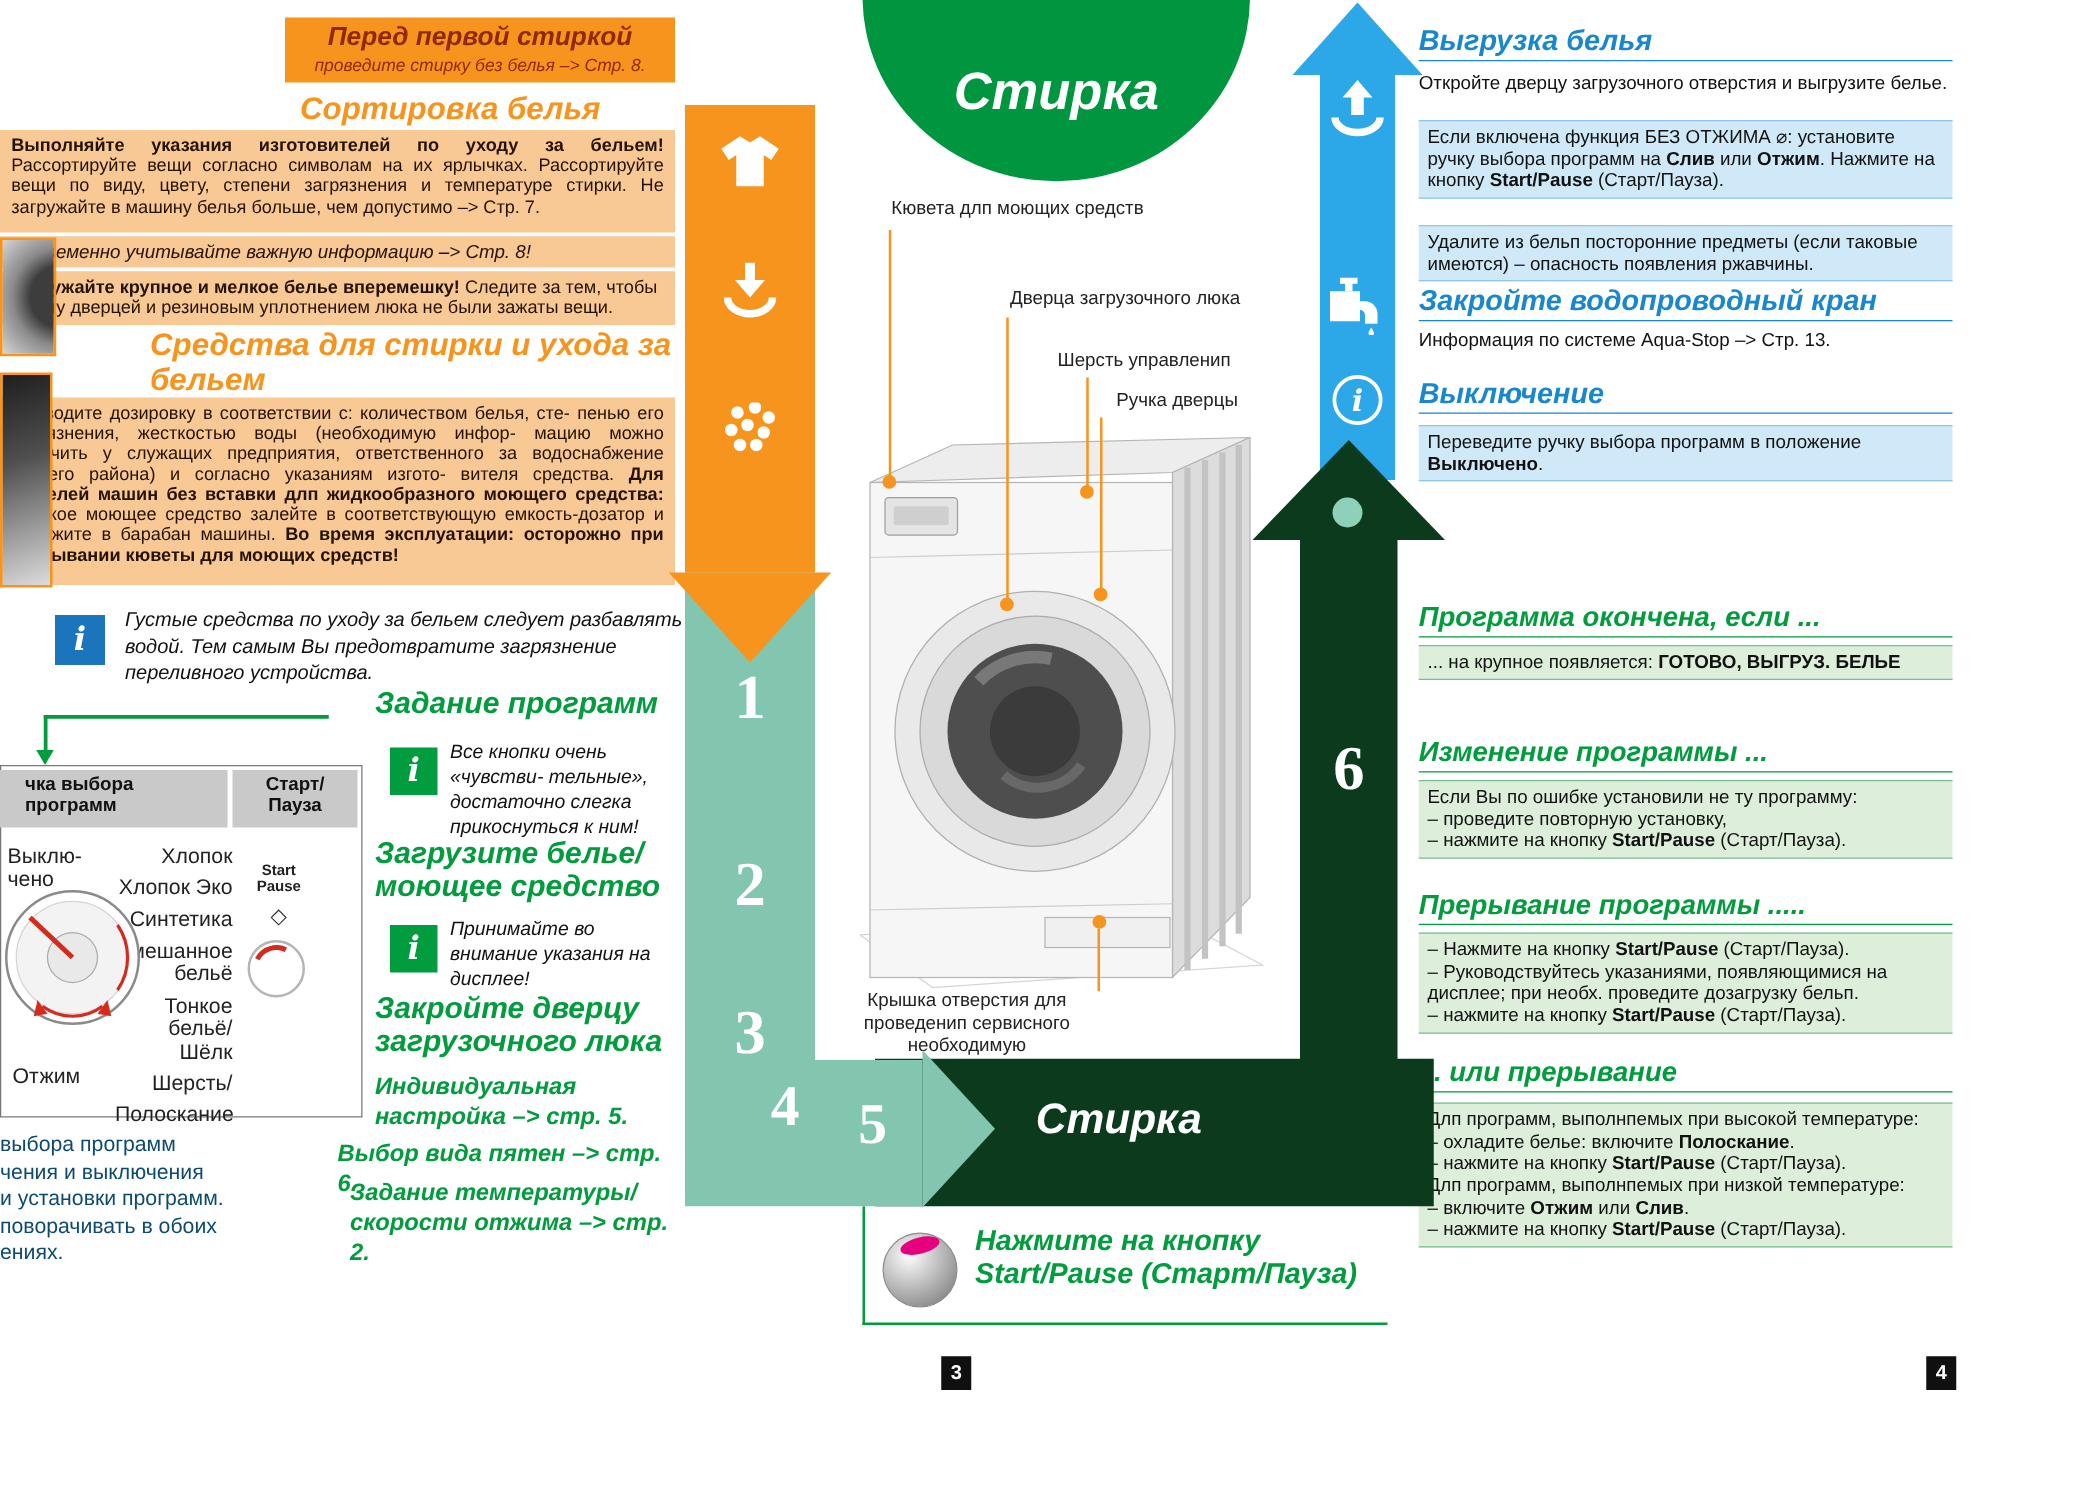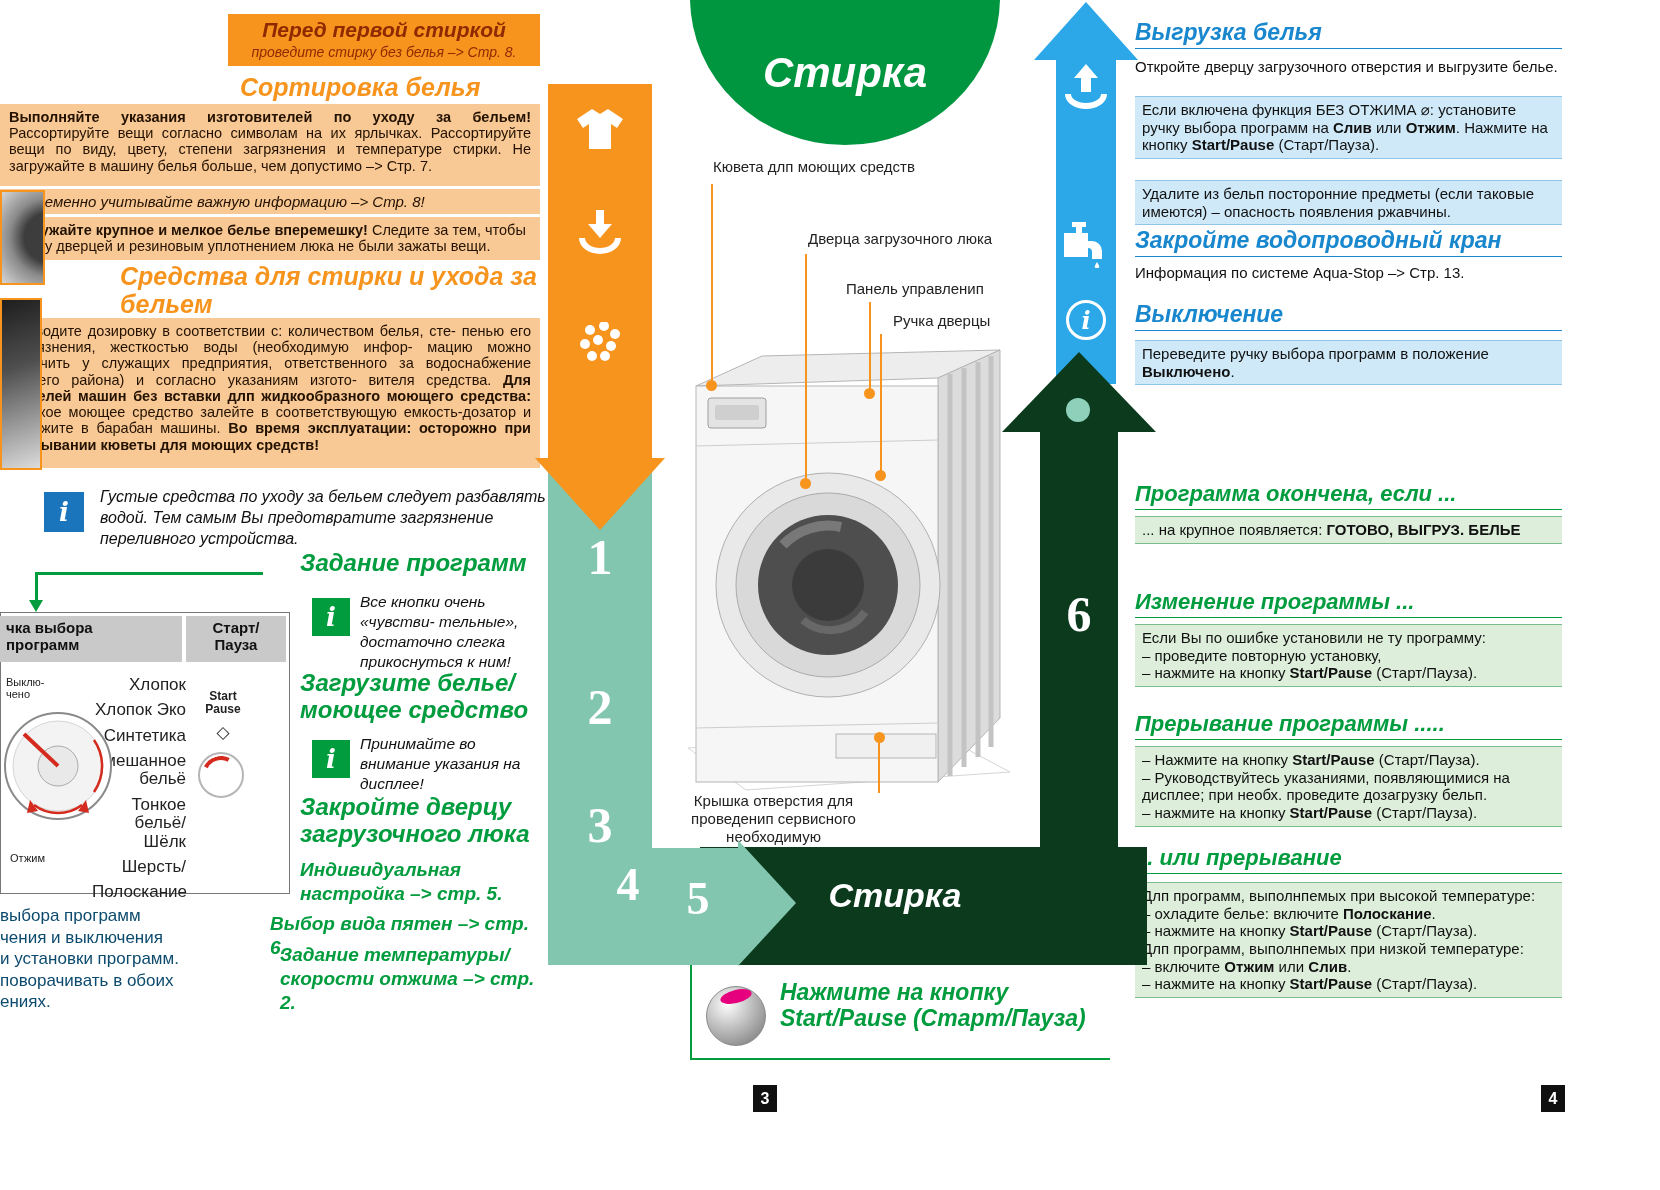--- a/index.html
+++ b/index.html
@@ -16,24 +16,24 @@
   .o-title-block .t1{font-size:21px;font-weight:bold;font-style:italic}
   .o-title-block .t2{font-size:14px;font-style:italic;margin-top:2px}
   .orange-h{color:#F7941D;font-size:25px;font-weight:bold;font-style:italic;line-height:1.1}
   .orange-p{background:#F8C895;font-size:14.5px;line-height:1.12;padding:5px 9px;color:#241200}
   .note-text{font-style:italic;font-size:16px;line-height:1.3;color:#111}
   .info-sq{display:flex;align-items:center;justify-content:center;color:#fff;font-family:"DejaVu Serif",serif;font-weight:bold;font-style:italic;font-size:26px}
   .green-h{color:#009C3D;font-size:24px;font-weight:bold;font-style:italic;line-height:1.12}
   .green-link{color:#009C3D;font-size:19px;font-weight:bold;font-style:italic;line-height:1.25}
   
   .panel-box{background:#fff;border:1px solid #777}
-  .panel-hdr{background:#C9C9C9;color:#111;font-size:15px;font-weight:bold;line-height:1.15;padding:3px 6px}
+  .panel-hdr{background:#C9C9C9;color:#111;font-size:15px;font-weight:bold;line-height:1.15;padding:3px 20px}
   .prog-list{width:94px;text-align:right;font-size:17px;line-height:1.08;color:#222}
   .prog-list div{margin-bottom:7px}
-  .small-lbl{font-size:11px;line-height:1.1;color:#222}
+  .small-lbl{font-size:17px;line-height:1.1;color:#222}
   .start-btn{width:46px;height:46px;border-radius:50%;border:2px solid #B5B5B5;background:#fff;position:absolute}
   .start-btn .arc{position:absolute;left:2px;top:2px;width:38px;height:38px;border-radius:50%;border:4px solid transparent;border-top-color:#D42B1E;transform:rotate(-18deg)}
   .knob-note div{font-size:17px;line-height:1.27;color:#0c4a6e}
   
   .shape{position:absolute}
   .step{position:absolute;color:#fff;font-weight:bold;font-family:"Liberation Serif",serif;text-align:center}
   
   .mlabel{position:absolute;font-size:15px;color:#222;line-height:1.2}
   .oline{position:absolute;width:2px;background:#F7941D}
   .odot{position:absolute;width:11px;height:11px;border-radius:50%;background:#F7941D}
@@ -250,21 +250,21 @@
   </svg>
 
   <div class="mlabel" style="left:713px;top:158px">Кювета длп моющих средств</div>
   <div class="oline" style="left:711px;top:184px;height:198px;z-index:3"></div>
   <div class="odot" style="left:706px;top:380px;z-index:3"></div>
 
   <div class="mlabel" style="left:808px;top:230px">Дверца загрузочного люка</div>
   <div class="oline" style="left:805px;top:254px;height:226px;z-index:3"></div>
   <div class="odot" style="left:800px;top:478px;z-index:3"></div>
 
-  <div class="mlabel" style="left:846px;top:280px">Панель управленип</div>
+  <div class="mlabel" style="left:846px;top:280px">Шерсть управленип</div>
   <div class="oline" style="left:869px;top:302px;height:88px;z-index:3"></div>
   <div class="odot" style="left:864px;top:388px;z-index:3"></div>
 
   <div class="mlabel" style="left:893px;top:312px">Ручка дверцы</div>
   <div class="oline" style="left:880px;top:334px;height:138px;z-index:3"></div>
   <div class="odot" style="left:875px;top:470px;z-index:3"></div>
 
   <div class="odot" style="left:874px;top:732px;z-index:3"></div>
   <div class="oline" style="left:878px;top:743px;height:50px;z-index:3"></div>
   <div class="mlabel c" style="left:676px;top:792px;width:195px">

